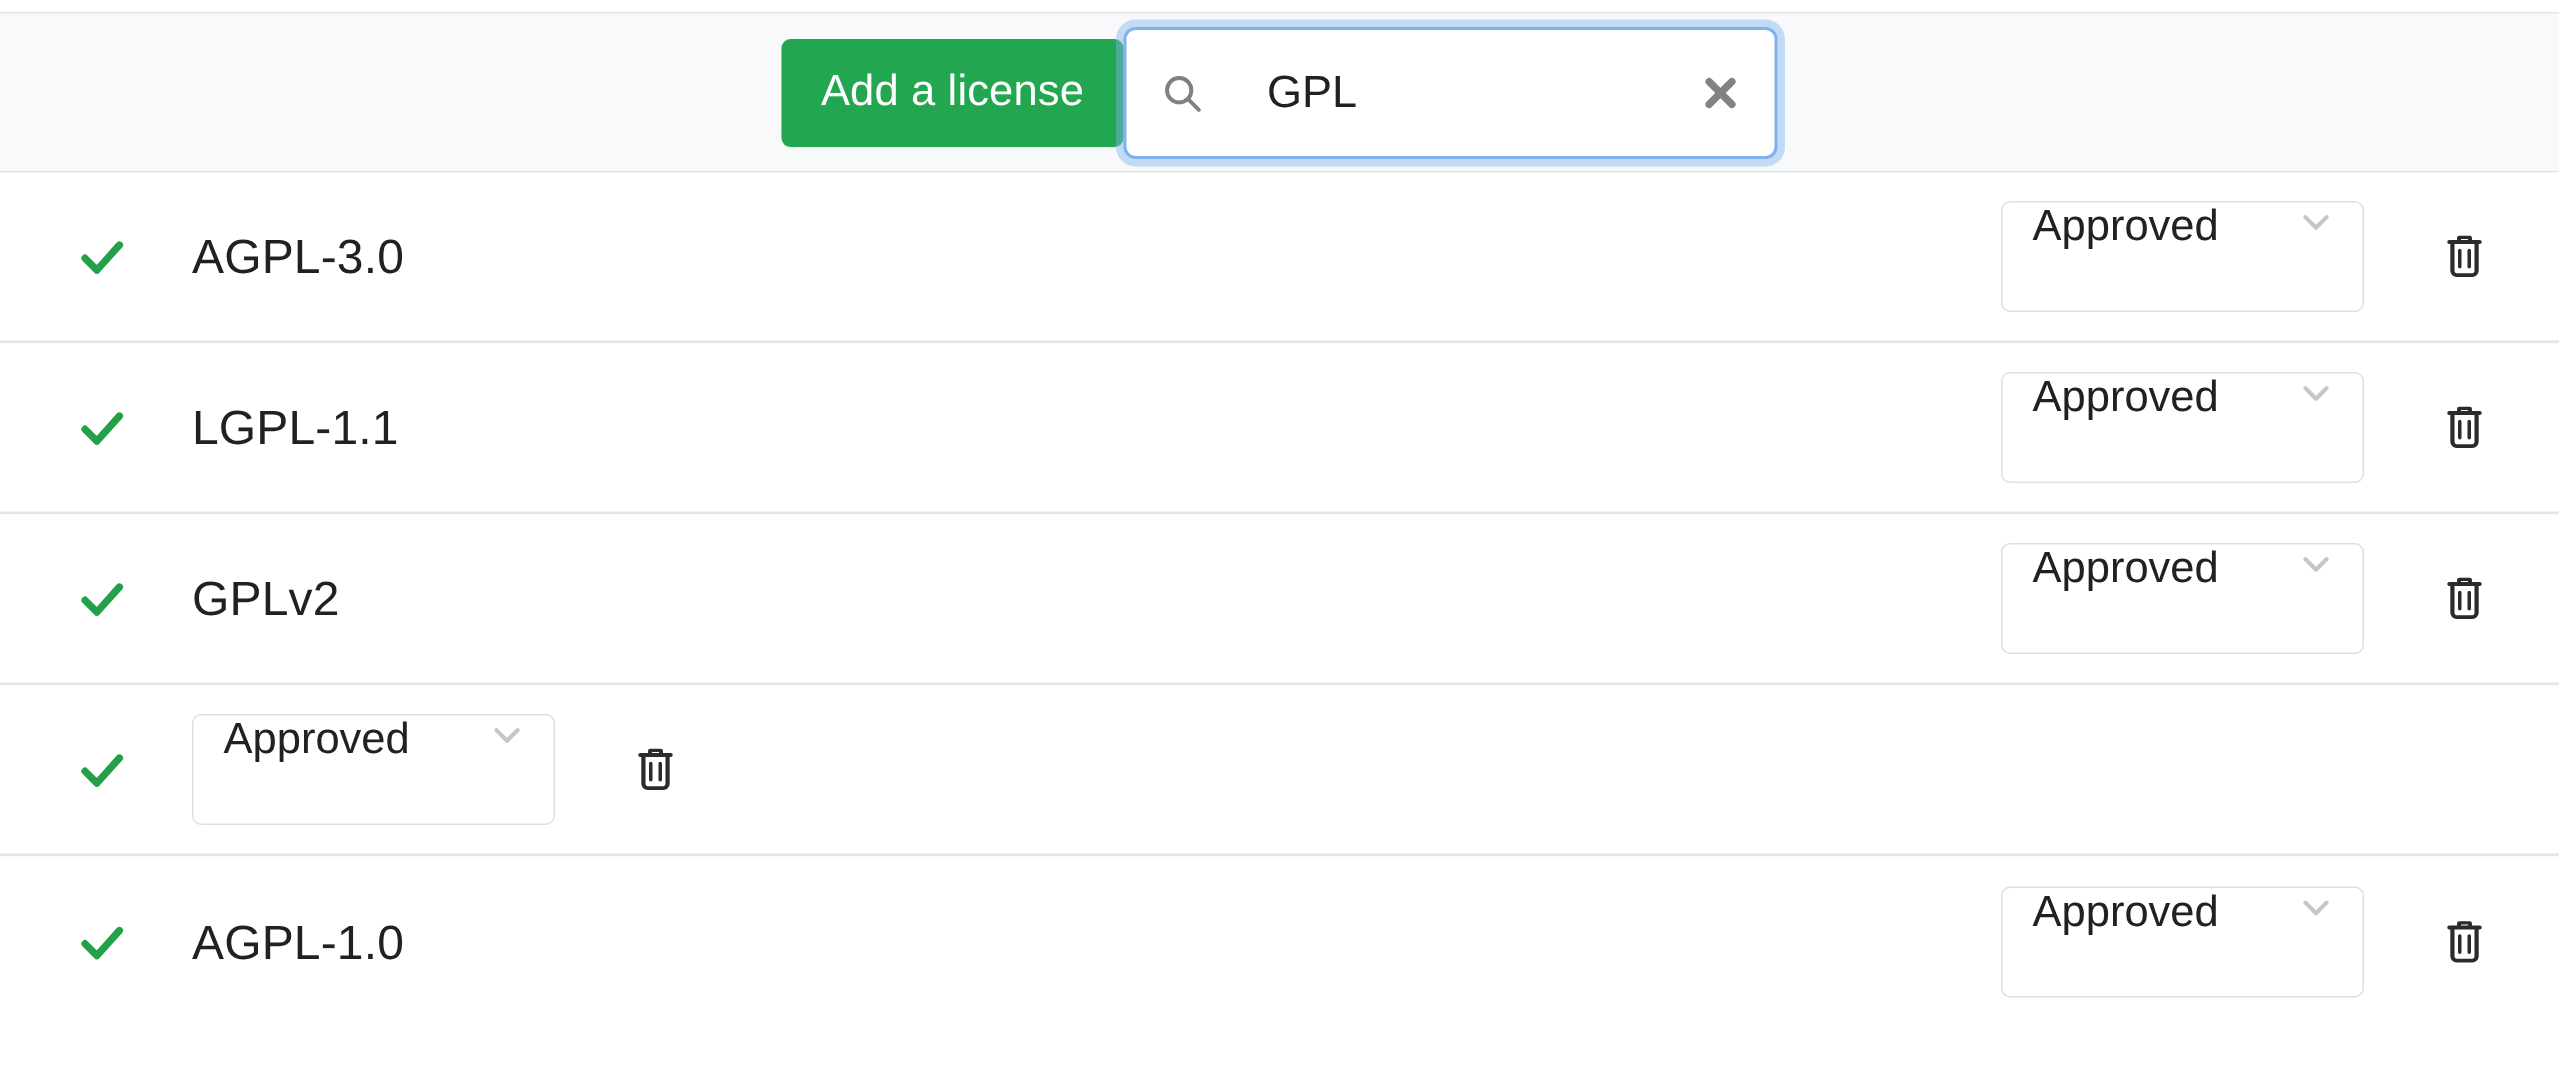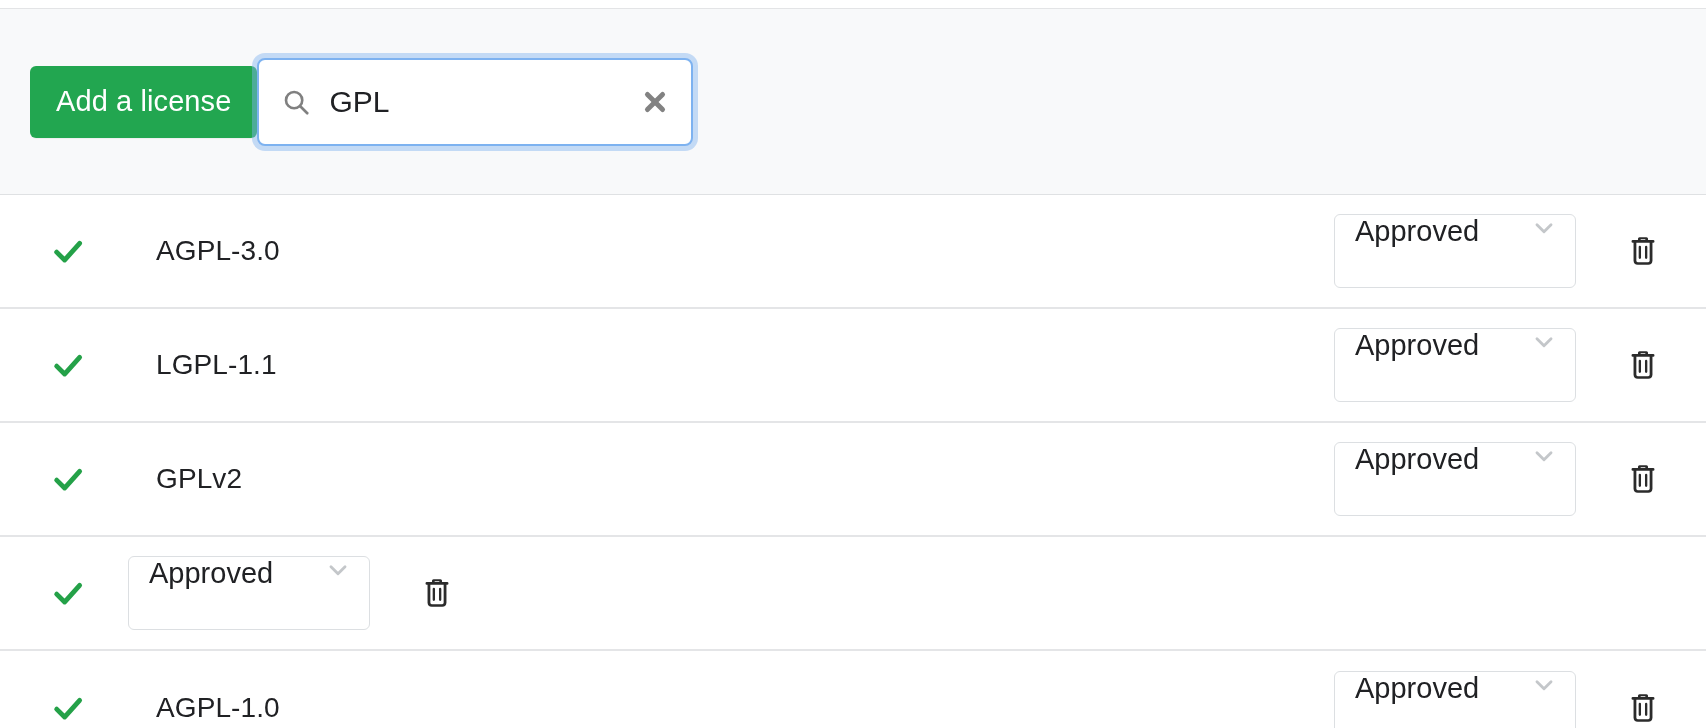--- a/index.html
+++ b/index.html
@@ -27,27 +27,27 @@
 
   
   .top-gutter {
     height: 8px;
     background: #ffffff;
   }
 
   
   .toolbar {
     position: relative;
-    height: 187px;
+    height: 107px;
     background: #f8f9fa;
     border-top: 1px solid #e3e4e6;
     border-bottom: 1px solid #dfe1e3;
     display: flex;
     align-items: center;
-    justify-content: flex-start;
+    justify-content: center;
     padding: 0 30px 0 30px;
   }
 
   .add-license-btn {
     background: #22a650;
     color: #ffffff;
     border: none;
     border-radius: 6px;
     font-family: "Liberation Sans", sans-serif;
     font-size: 29px;
@@ -67,20 +67,21 @@
     position: relative;
     width: 436px;
     height: 88px;
     background: #ffffff;
     border: 2px solid #7db2f0;
     border-radius: 8px;
     box-shadow: 0 0 0 5px rgba(130,180,240,0.45);
     display: flex;
     align-items: center;
     padding: 0 16px 0 22px;
+    gap: 24px;
   }
   .search-icon {
     flex: 0 0 auto;
     width: 30px;
     height: 30px;
     display: block;
     margin-right: 18px;
     color: #808080;
   }
   .search-input {
@@ -136,27 +137,26 @@
   }
   .check-icon {
     width: 34px;
     height: 34px;
     display: block;
     color: #24a148;
   }
 
   .name-cell {
     flex: 1 1 auto;
-    font-size: 28px;
+    font-size: 32px;
     color: #202124;
     letter-spacing: 0.1px;
     white-space: nowrap;
     overflow: hidden;
     text-overflow: ellipsis;
-    margin-left: 28px;
   }
 
   .status-cell {
     flex: 0 0 auto;
     margin-right: 30px;
   }
   .status-select {
     position: relative;
     width: 242px;
     height: 74px;

